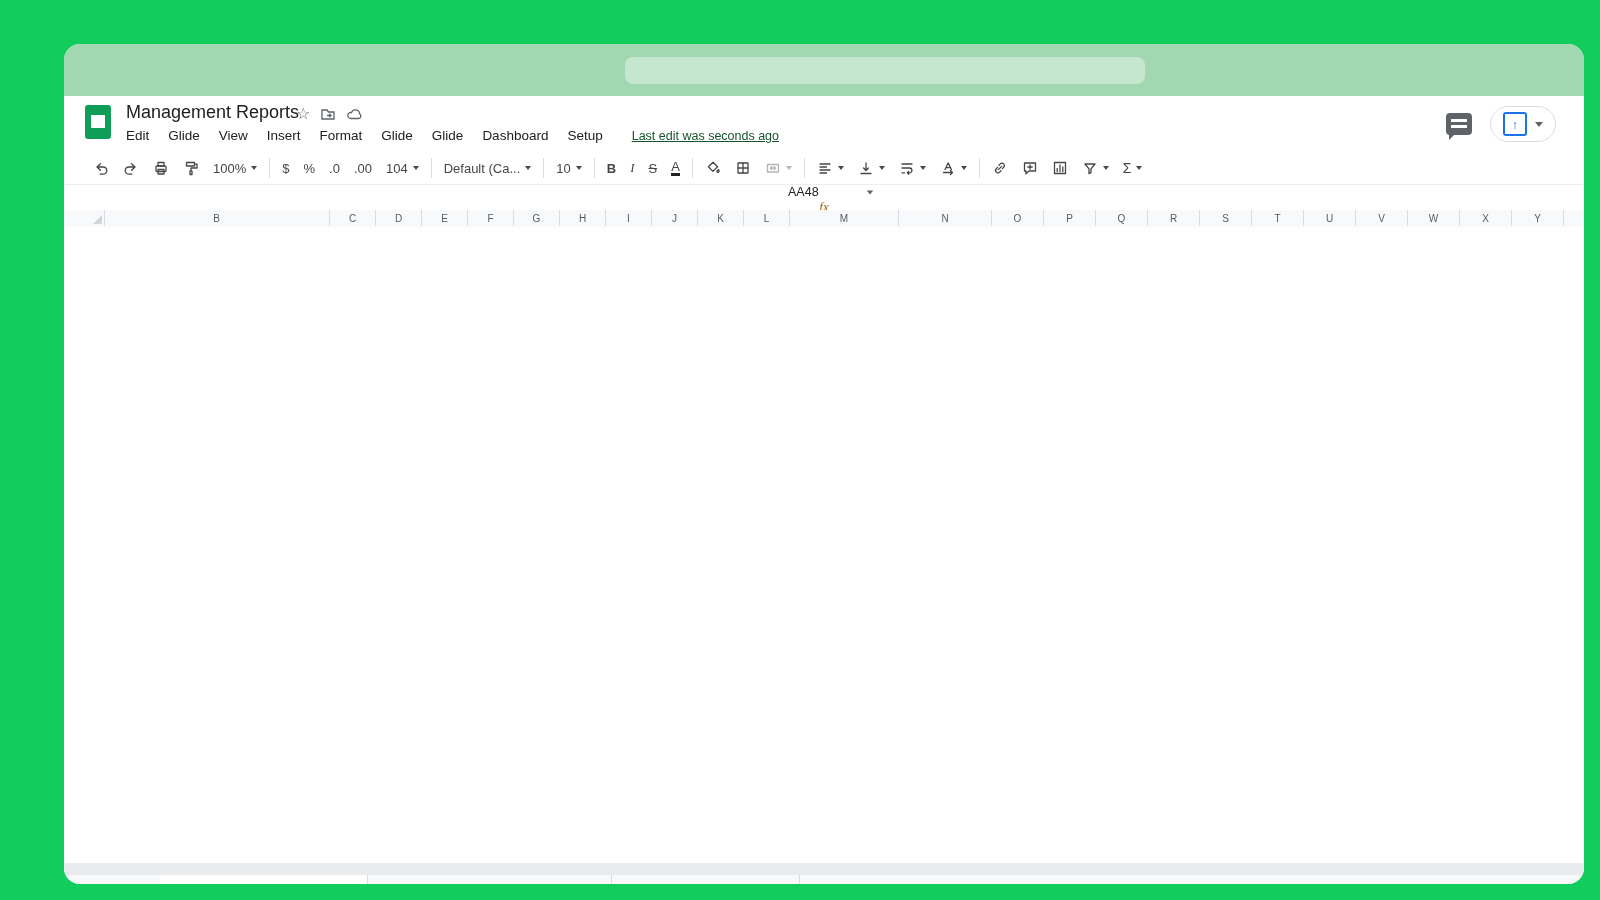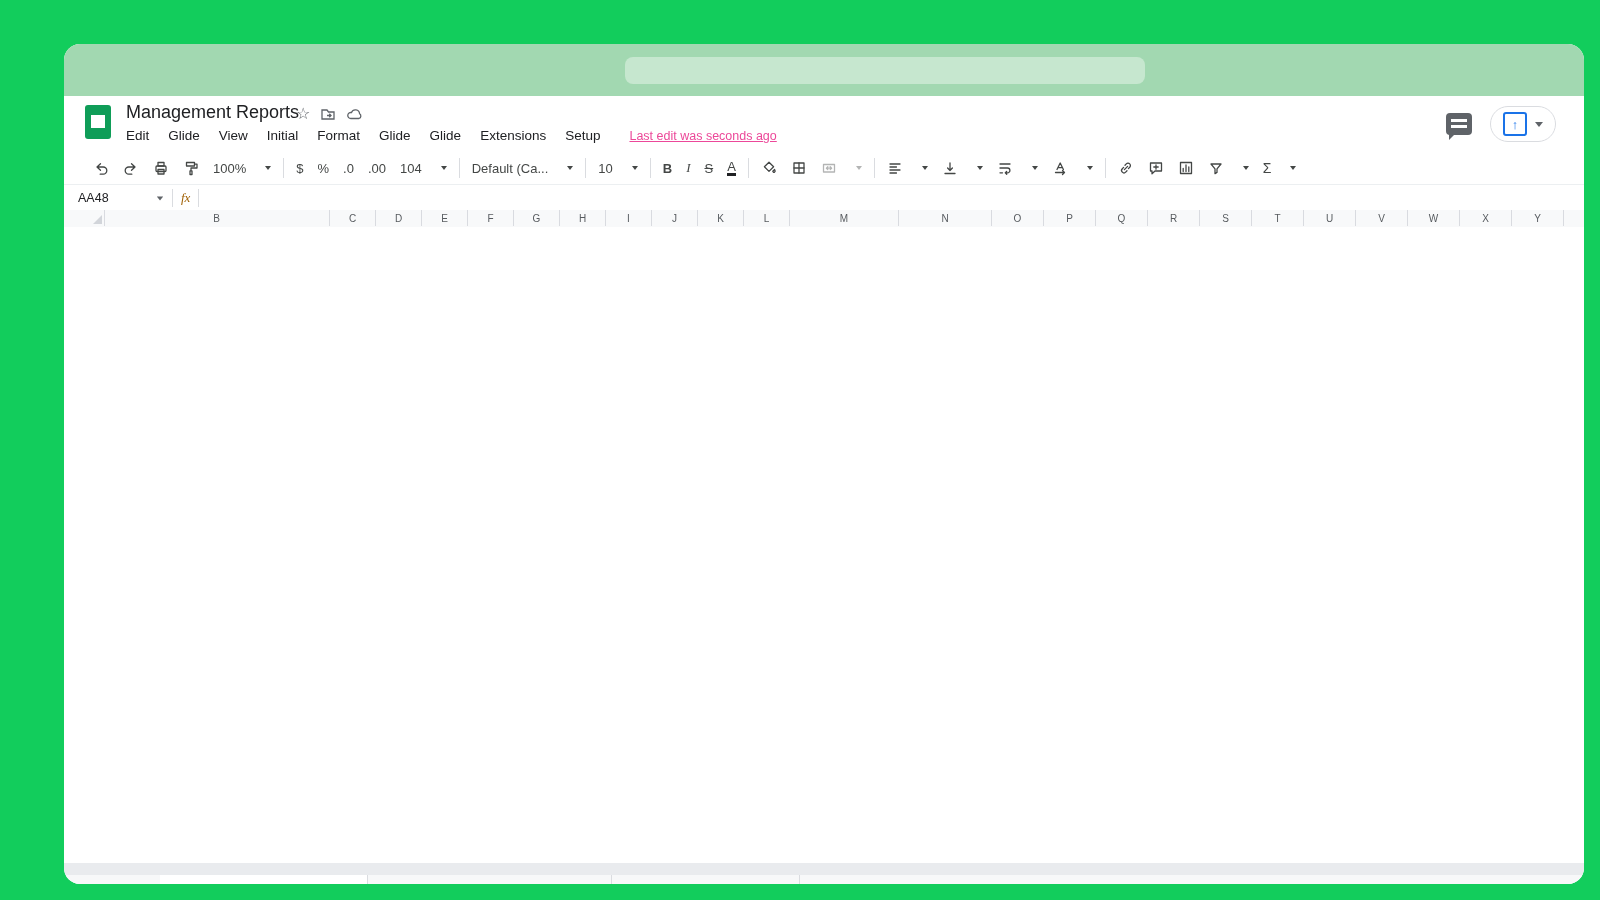--- a/index.html
+++ b/index.html
@@ -9,39 +9,39 @@
   .titlebar{position:absolute;left:0;top:0;width:100%;height:52px;background:#a2d8b1;}
   .titlebar-pill{position:absolute;left:561px;top:13px;width:520px;height:27px;border-radius:8px;background:#c6e7cf;}
   .docbar{position:absolute;left:0;top:52px;width:100%;height:56px;background:#fff;}
   .sheets-logo{position:absolute;left:21px;top:9px;width:26px;height:34px;background:#0f9d58;border-radius:3px;}
   .sheets-logo .grid{position:absolute;left:6px;top:10px;width:14px;height:13px;}
   .sheets-logo .grid div{position:absolute;background:#fff;}
   .doc-title{position:absolute;left:62px;top:6px;font-size:18px;color:#202124;}
   .doc-icons{position:absolute;left:232px;top:8px;color:#5f6368;display:flex;gap:10px;align-items:center;}
   .menubar{position:absolute;left:62px;top:32px;display:flex;gap:19px;font-size:13.5px;color:#202124;}
   .menubar .menu-item{cursor:default;}
-  .last-edit{font-size:12.5px;color:#ec4899;text-decoration:underline;margin-left:10px;margin-top:1px;}
+  .last-edit{font-size:12.5px;color:#14532d;text-decoration:underline;margin-left:10px;margin-top:1px;}
   .top-right{position:absolute;right:28px;top:10px;display:flex;align-items:center;gap:18px;}
   .comment-bubble{width:26px;height:22px;background:#5f6368;border-radius:4px;position:relative;}
   .comment-bubble:after{content:"";position:absolute;left:3px;bottom:-5px;border:5px solid transparent;border-top-color:#5f6368;border-left-color:#5f6368;}
   .comment-bubble .l1,.comment-bubble .l2{position:absolute;left:5px;height:2.5px;background:#fff;width:16px;}
   .comment-bubble .l1{top:6px}.comment-bubble .l2{top:12px}
   .share-pill{height:34px;border:1px solid #dadce0;border-radius:18px;display:flex;align-items:center;padding:0 12px;gap:8px;background:#fff;}
   .share-box{width:20px;height:20px;border:2px solid #1a73e8;border-radius:3px;color:#1a73e8;font-size:13px;font-weight:bold;display:flex;align-items:center;justify-content:center;}
   .caret{width:0;height:0;border-left:4px solid transparent;border-right:4px solid transparent;border-top:5px solid #5f6368;}
   .toolbar{position:absolute;left:0;top:108px;width:100%;height:32px;background:#fff;display:flex;align-items:center;padding-left:22px;box-sizing:border-box;}
-  .tb-item{display:flex;align-items:center;gap:17px;color:#444746;font-size:13px;padding:0 7px;height:24px;border-radius:4px;}
+  .tb-item{display:flex;align-items:center;gap:3px;color:#444746;font-size:13px;padding:0 7px;height:24px;border-radius:4px;}
   .tb-item.disabled{opacity:.4;}
   .tb-sep{width:1px;height:20px;background:#dadce0;margin:0 5px;}
   .tb-caret{width:0;height:0;border-left:3.5px solid transparent;border-right:3.5px solid transparent;border-top:4px solid #444746;margin-left:2px;}
   .tb-bold{font-weight:bold;}
   .tb-italic{font-style:italic;font-family:"Liberation Serif",serif;}
   .tb-strike{text-decoration:line-through;}
   .tb-underbar{border-bottom:3px solid #202124;line-height:13px;}
-  .formulabar{position:absolute;left:0;top:140px;width:100%;height:26px;background:#fff;border-top:1px solid #eceff1;border-bottom:1px solid #e0e3e7;display:flex;align-items:center;}
+  .formulabar{position:absolute;left:0;top:140px;width:100%;height:26px;background:#fff;border-top:1px solid #eceff1;border-bottom:1px solid #e0e3e7;display:flex;align-items:center;flex-direction:column;}
   .namebox{width:86px;padding-left:14px;font-size:12.5px;color:#202124;display:flex;align-items:center;justify-content:space-between;}
   .fb-sep{width:1px;height:18px;background:#dadce0;margin:0 8px;}
   .fx{font-family:"Liberation Serif",serif;font-style:italic;color:#a16207;font-size:13px;}
   .colheaders{position:absolute;left:0;top:166px;width:100%;height:17px;background:#f8f9fa;border-bottom:1px solid #cdd1d6;}
   .colhead{position:absolute;top:0;height:16px;border-right:1px solid #d9dbe0;font-size:10px;color:#575b5f;display:flex;align-items:center;justify-content:center;box-sizing:border-box;}
   .corner{position:absolute;left:0;top:0;width:40px;height:16px;border-right:1px solid #d9dbe0;background:#f8f9fa;}
   .corner:after{content:"";position:absolute;right:2px;bottom:2px;border-left:9px solid transparent;border-bottom:9px solid #d2d5da;}
   .grid{position:absolute;left:0;top:183px;width:1520px;height:636px;background:#fff;overflow:hidden;}
   .rownums{position:absolute;left:0;top:0;width:40px;height:636px;background:#fff;border-right:1px solid #d9dbe0;}
   .rownum{position:absolute;left:0;width:39px;border-bottom:1px solid #e5e7ea;font-size:9px;color:#5f6368;display:flex;align-items:center;justify-content:center;box-sizing:border-box;}
@@ -88,25 +88,25 @@
       <span>
           <svg width="17" height="16" viewBox="0 0 17 16" fill="none" stroke="#5f6368" stroke-width="1.3">
             <path d="M5 12.5 a3 3 0 1 1 .5-5.9 A4.2 4.2 0 0 1 13.6 7.8 a2.6 2.6 0 0 1 -.6 4.7 z"></path>
           </svg>
         </span>
     </div>
     <div class="menubar">
         <span class="menu-item">Edit</span>
         <span class="menu-item">Glide</span>
         <span class="menu-item">View</span>
-        <span class="menu-item">Initial</span>
+        <span class="menu-item">Insert</span>
         <span class="menu-item">Format</span>
         <span class="menu-item">Glide</span>
         <span class="menu-item">Glide</span>
-        <span class="menu-item">Extensions</span>
+        <span class="menu-item">Dashboard</span>
         <span class="menu-item">Setup</span>
         <span class="last-edit">Last edit was seconds ago</span>
       </div>
     <div class="top-right">
       <div class="comment-bubble">
           <div class="l1"></div>
           <div class="l2"></div>
         </div>
       <div class="share-pill">
         <div class="share-box">↑</div>

